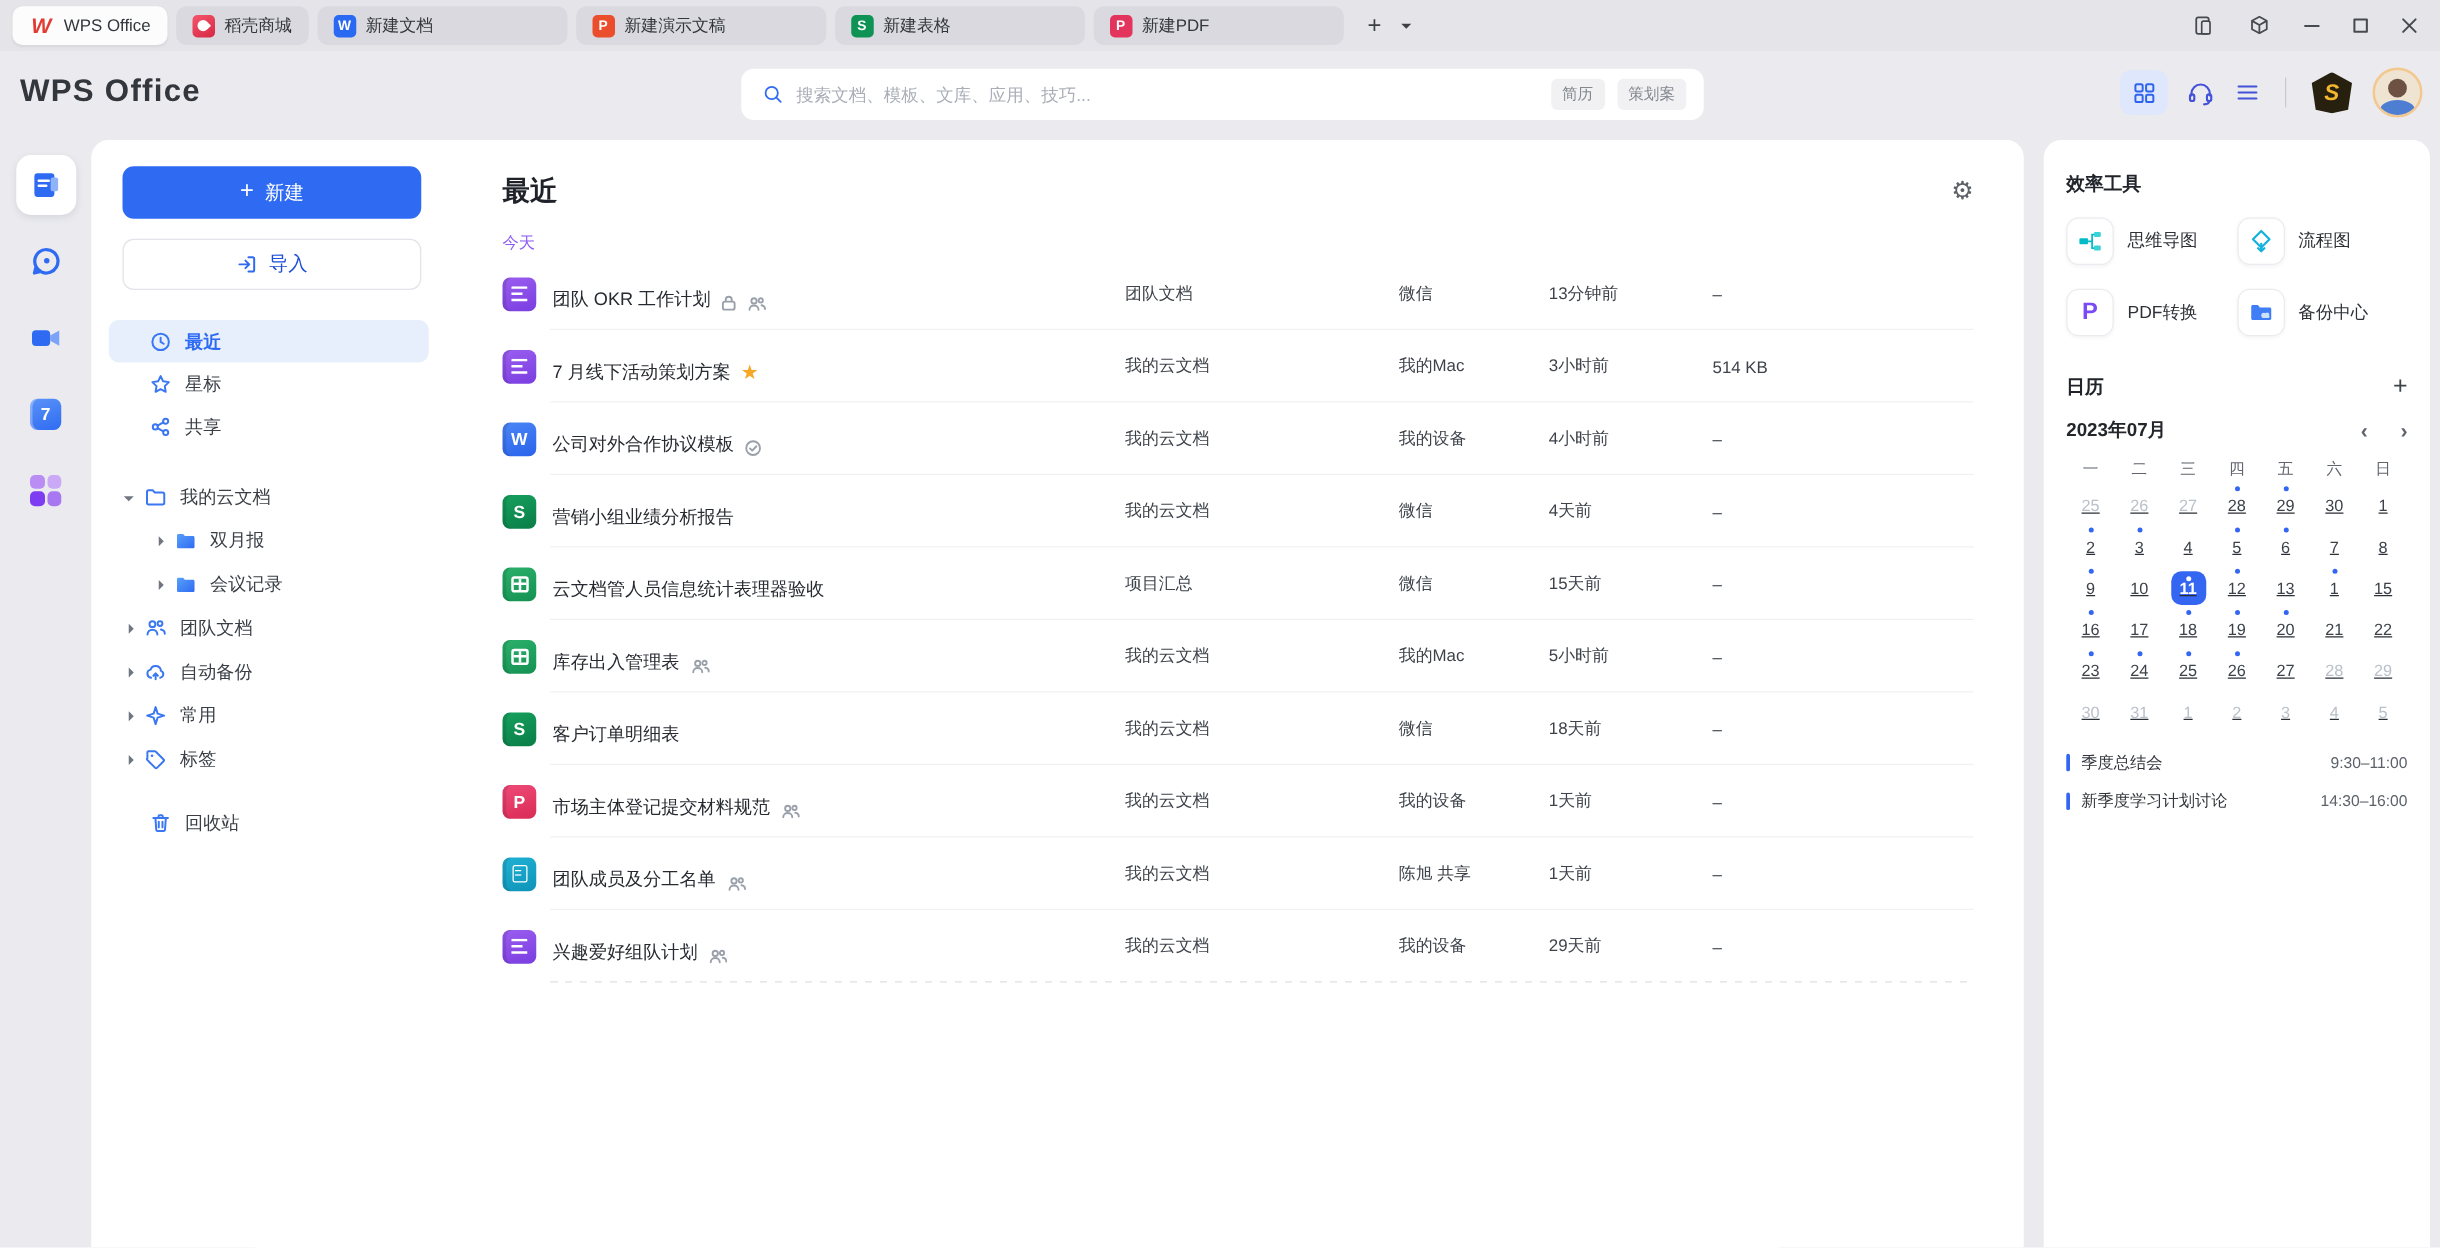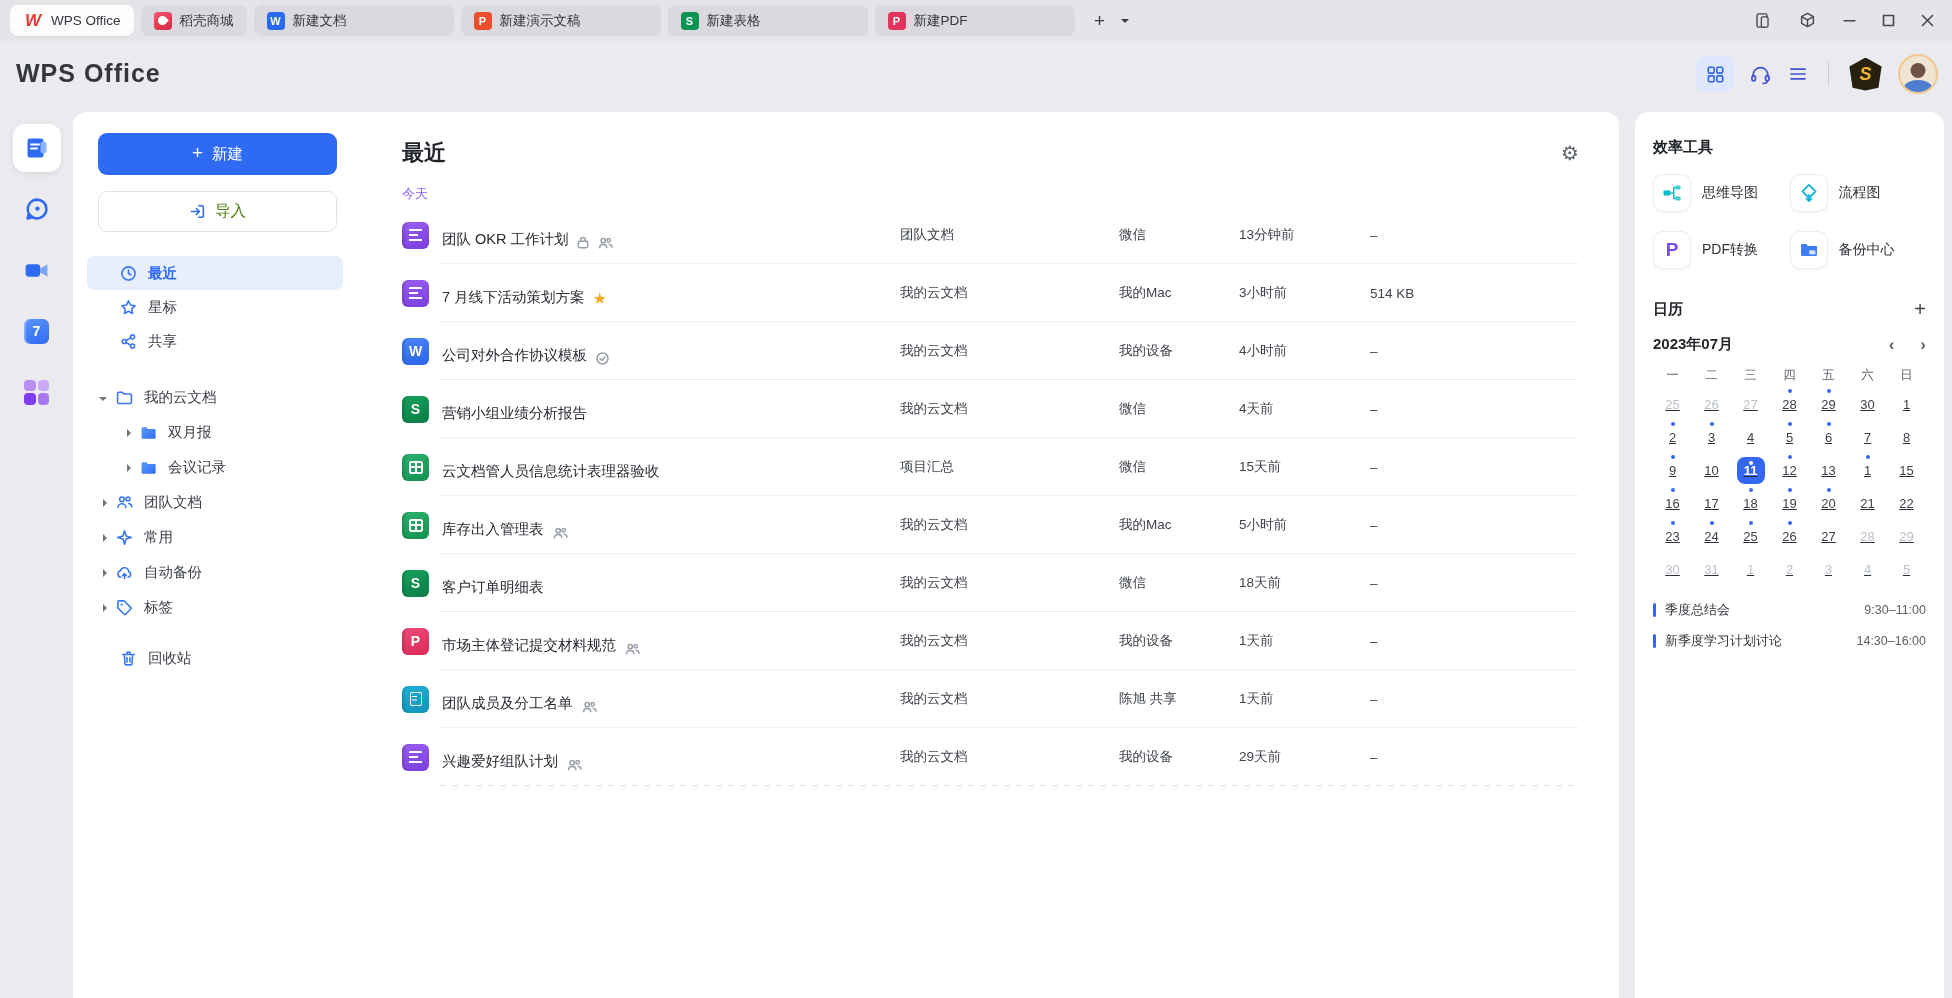--- a/index.html
+++ b/index.html
@@ -53,21 +53,21 @@
   .pgrid span{border-radius:4px;}
   .pgrid .a{background:#b98df3;}.pgrid .b{background:#caa9f6;}.pgrid .c{background:#7e3df0;}.pgrid .d{background:#a877f2;}
 
   .main-panel{width:1546px;background:#fff;border-radius:14px 14px 0 0;margin-top:4px;display:flex;}
   .right-panel{width:309px;background:#fff;border-radius:14px 14px 0 0;margin:4px 8px 0 16px;padding:26px 18px 0 18px;}
 
   
   .sidebar{width:284px;flex:none;padding-top:21px;}
   .btn-new{margin:0 20px 13px 25px;height:42px;border-radius:9px;background:#2e6bf2;color:#fff;font-size:15.5px;display:flex;align-items:center;justify-content:center;gap:9px;cursor:pointer;}
   .btn-new .plus{font-size:19px;font-weight:400;margin-top:-2px;}
-  .btn-import{margin:16px 20px 24px 25px;height:41px;border-radius:9px;background:#fff;border:1px solid #e3e4e9;color:#4d7c0f;font-size:15.5px;display:flex;align-items:center;justify-content:center;gap:9px;cursor:pointer;}
+  .btn-import{margin:16px 20px 24px 25px;height:41px;border-radius:9px;background:#fff;border:1px solid #e3e4e9;color:#1d4ed8;font-size:15.5px;display:flex;align-items:center;justify-content:center;gap:9px;cursor:pointer;}
   .nav{padding:0 14px;}
   .nav-item{height:34px;border-radius:8px;display:flex;align-items:center;padding-left:33px;gap:11px;font-size:14.5px;color:#3a3f47;cursor:pointer;}
   .nav-item .nic{color:#3a77f2;display:flex;}
   .nav-item.active{background:#e7effd;color:#2e6bf2;font-weight:600;}
   .nav-gap{height:22px;}
   .tree-item{height:35px;display:flex;align-items:center;padding-left:12px;font-size:14.5px;color:#3a3f47;cursor:pointer;}
   .tree-item .caret{width:0;height:0;border:4.5px solid transparent;flex:none;margin-right:9px;}
   .caret.down{border-top-color:#70767f;margin-top:7px;}
   .caret.right{border-left-color:#70767f;margin-left:4px;margin-right:5px;}
   .tree-item .nic{color:#3a77f2;margin-right:11px;display:flex;}
@@ -315,20 +315,30 @@
     <span class="wbtn">
         <svg width="13" height="13">
           <use href="#i-close"></use>
         </svg>
       </span>
   </div>
 </div>
 
 <div class="header">
   <div class="logo">WPS Office</div>
+  <div class="searchbox">
+    <span style="color:#2f6bf2;display:flex">
+        <svg width="17" height="17">
+          <use href="#i-search"></use>
+        </svg>
+      </span>
+    <input type="text" placeholder="搜索文档、模板、文库、应用、技巧..." style="">
+    <span class="stag">简历</span>
+    <span class="stag">策划案</span>
+  </div>
   <div class="hicons">
     <span class="appgrid">
         <svg width="19" height="19">
           <use href="#i-grid4"></use>
         </svg>
       </span>
     <span class="hic">
         <svg width="23" height="23">
           <use href="#i-headset"></use>
         </svg>
@@ -451,33 +461,33 @@
               <svg width="17" height="17">
                 <use href="#i-team"></use>
               </svg>
             </span>
           <span>团队文档</span>
         </div>
         <div class="tree-item">
           <span class="caret right"></span>
           <span class="nic">
               <svg width="17" height="17">
-                <use href="#i-sparkle"></use>
-              </svg>
-            </span>
-          <span>常用</span>
+                <use href="#i-cloudup"></use>
+              </svg>
+            </span>
+          <span>自动备份</span>
         </div>
         <div class="tree-item">
           <span class="caret right"></span>
           <span class="nic">
               <svg width="17" height="17">
-                <use href="#i-cloudup"></use>
-              </svg>
-            </span>
-          <span>自动备份</span>
+                <use href="#i-sparkle"></use>
+              </svg>
+            </span>
+          <span>常用</span>
         </div>
         <div class="tree-item">
           <span class="caret right"></span>
           <span class="nic">
               <svg width="17" height="17">
                 <use href="#i-tag"></use>
               </svg>
             </span>
           <span>标签</span>
         </div>

